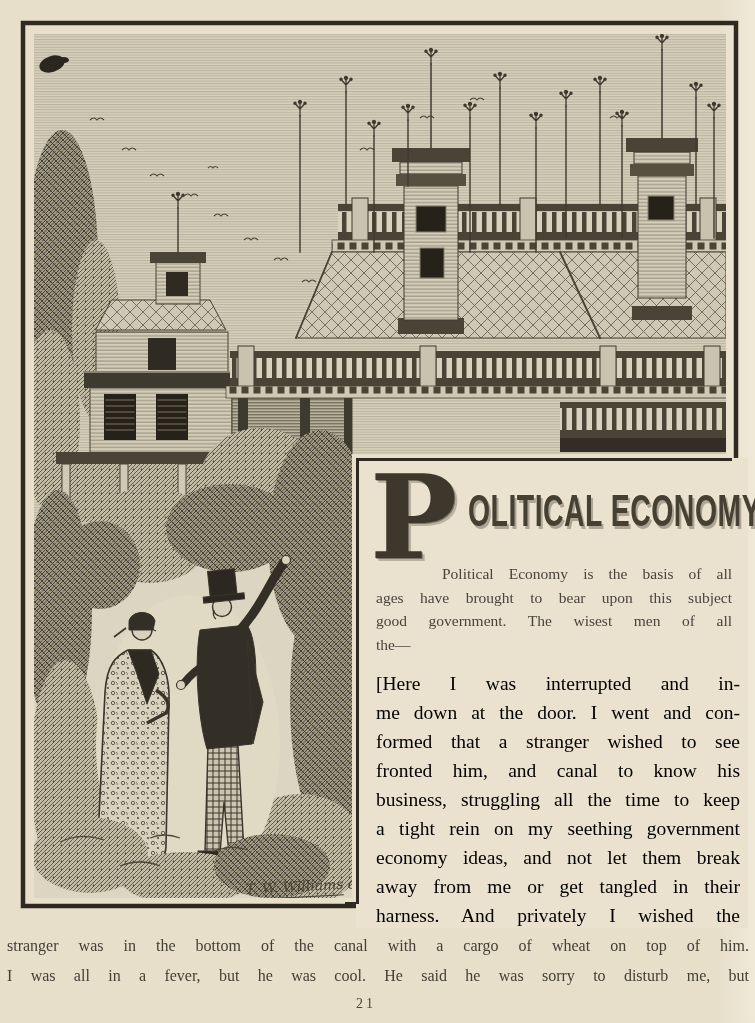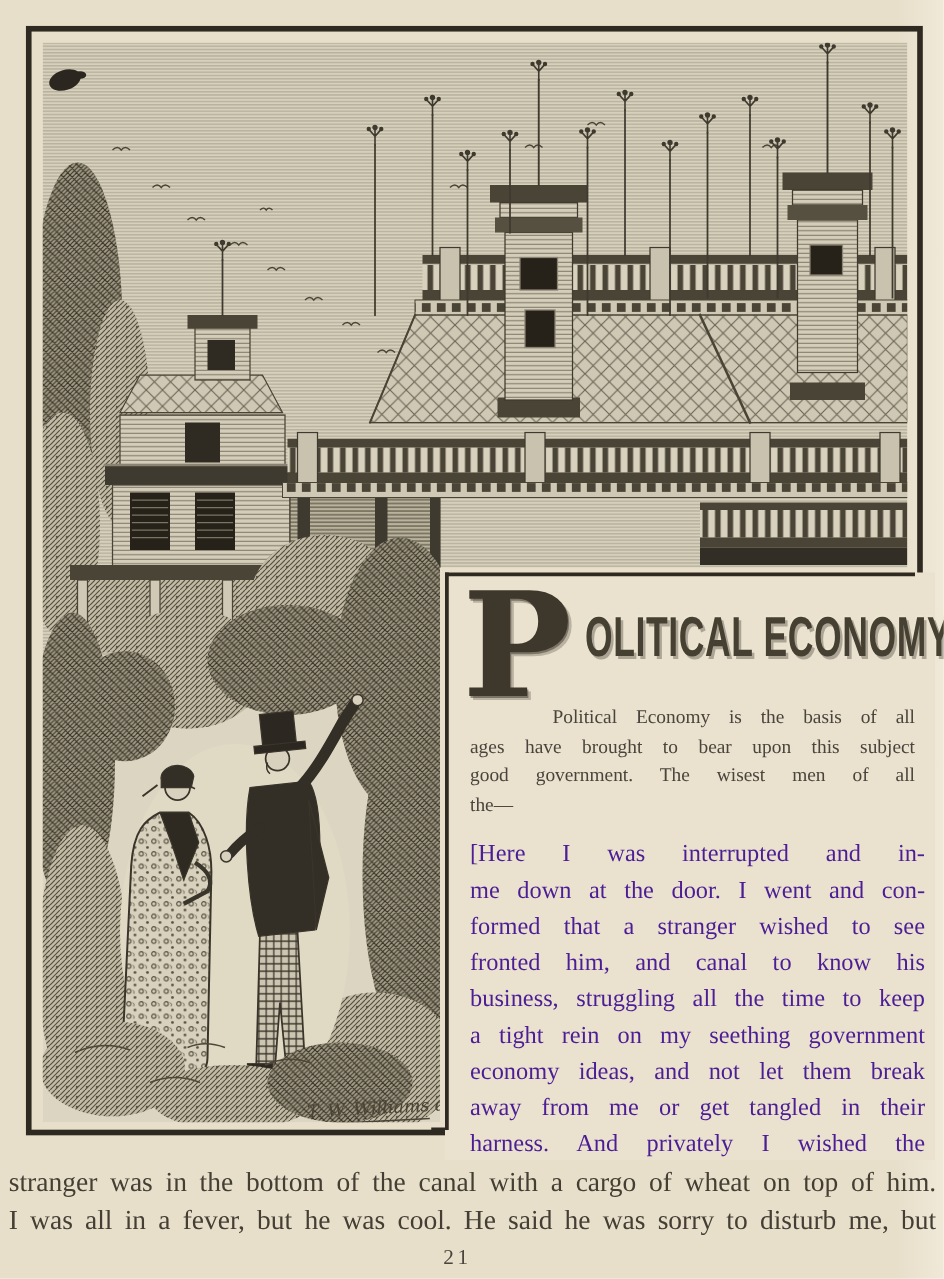--- a/index.html
+++ b/index.html
@@ -48,30 +48,30 @@
     font-size:29px;letter-spacing:0.5px;white-space:nowrap;
     color:#464033;
     transform:scale(0.98,1.55);transform-origin:0 0;
     text-shadow:2px 2px 0 rgba(58,52,42,0.35), -1px -1px 0 rgba(236,229,210,0.9);
   }
 
   .tline{text-align:justify;text-align-last:justify;}
   .para1{margin:2px 10px 0 0;font-size:15.5px;line-height:23.5px;color:#4a443c;}
   .para1 .tline:first-child{text-indent:66px;font-family:Liberation Serif, serif;}
   .para1 .tline:last-child{text-align-last:left;}
-  .para2{margin:13px 2px 0 0;font-size:19.5px;line-height:29px;color:#4c1d95;}
+  .para2{margin:13px 2px 0 0;font-size:19.5px;line-height:29px;color:#000000;}
 
   
   .bottom-text{
     position:absolute;left:7px;top:931px;width:742px;z-index:2;
-    font-size:22px;line-height:30px;color:#443e35;
+    font-size:16px;line-height:30px;color:#443e35;
   }
   .page-number{
     position:absolute;left:0;top:996px;width:732px;z-index:2;
-    text-align:center;font-size:17px;letter-spacing:3px;color:#4a443c;
+    text-align:center;font-size:14px;letter-spacing:3px;color:#4a443c;
   }
 </style>
 </head>
 <body>
 
 <div class="page">
 
   <svg class="engraving" width="755" height="923" viewBox="0 0 755 923">
     <defs>
       <pattern id="pSky" width="3" height="2.6" patternUnits="userSpaceOnUse">

